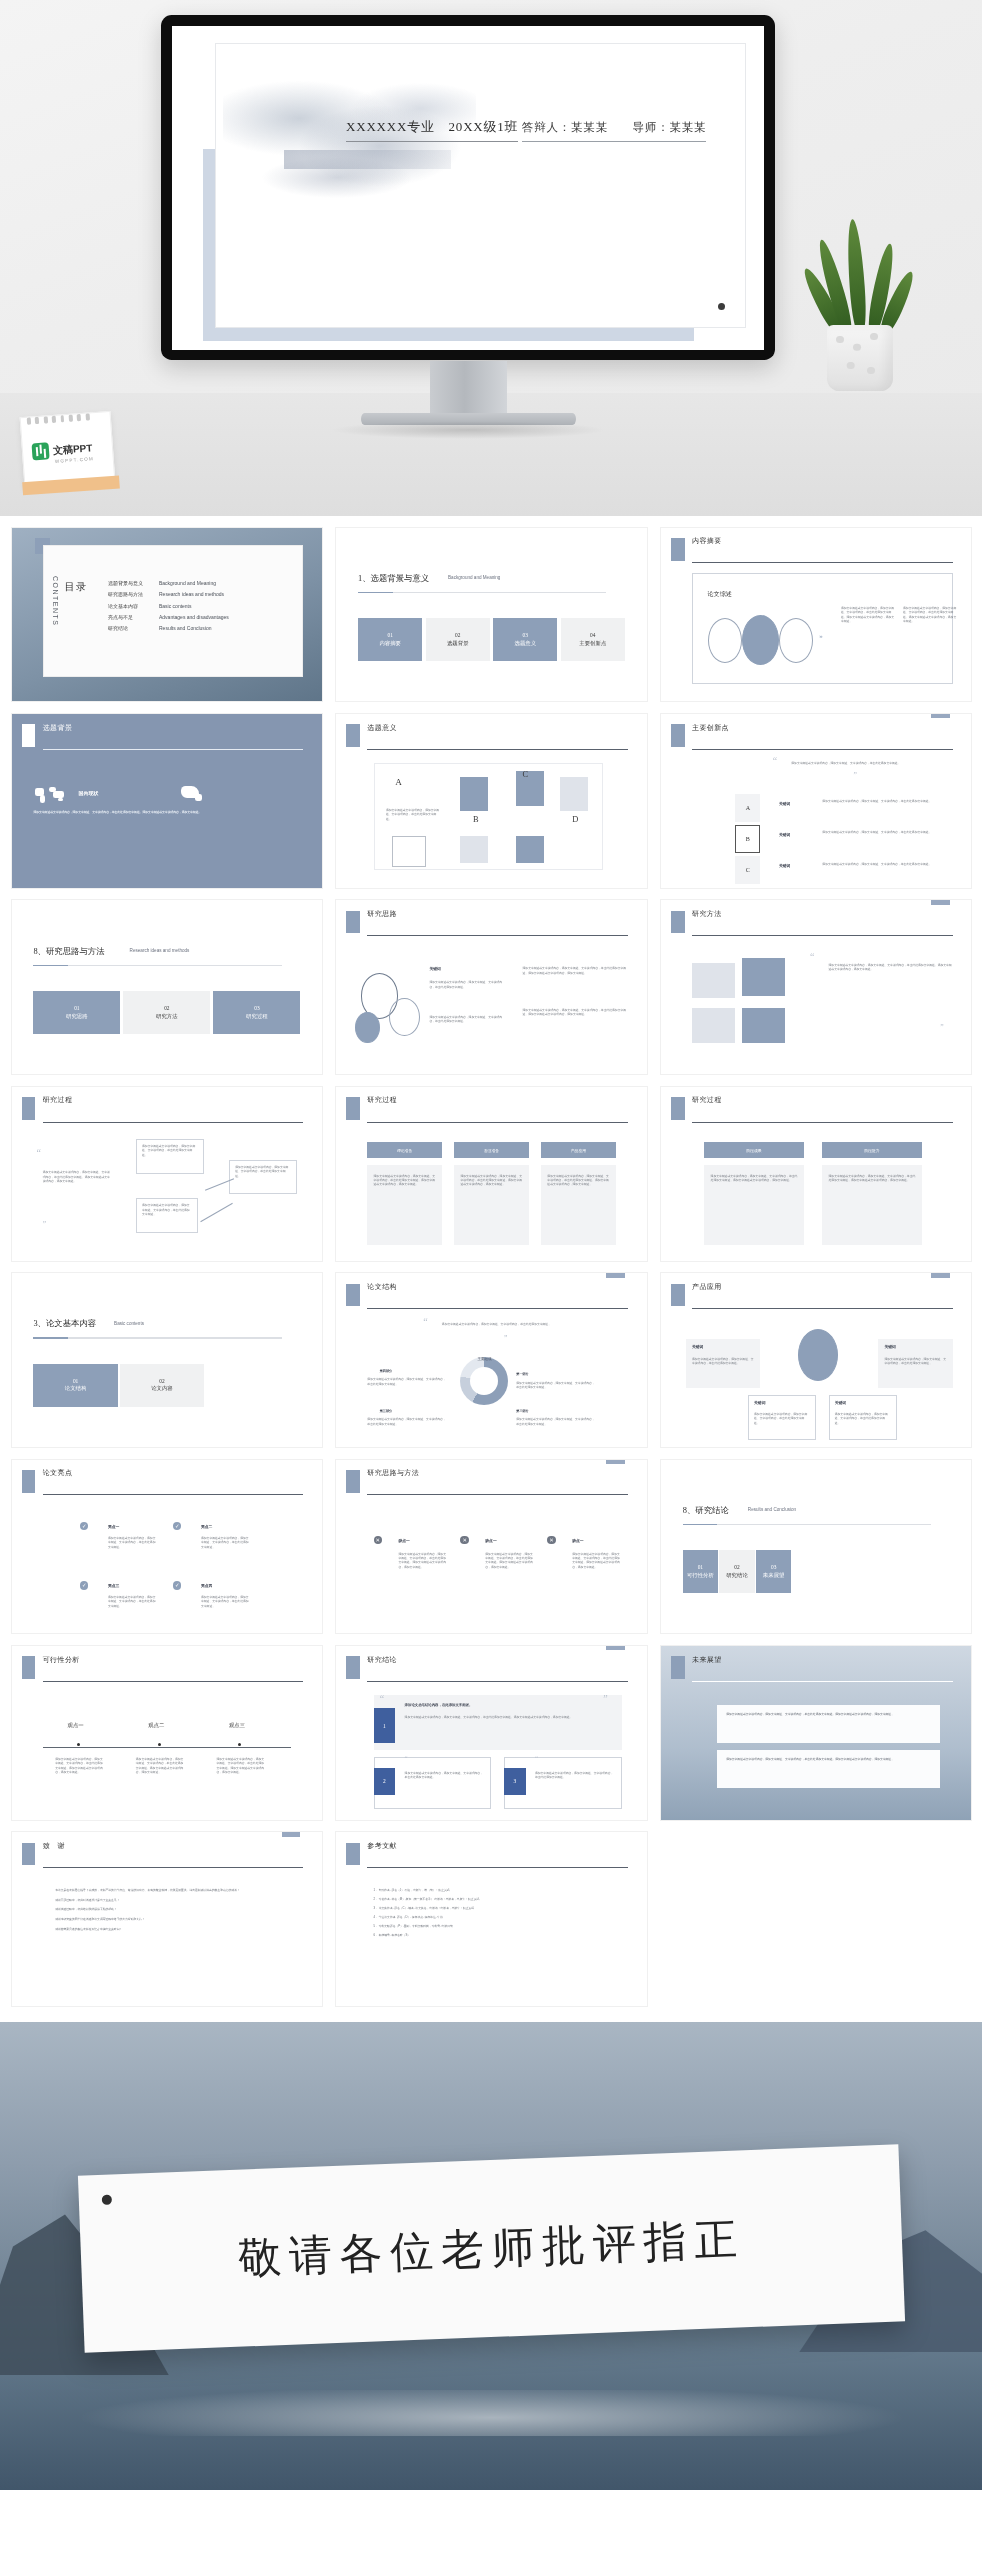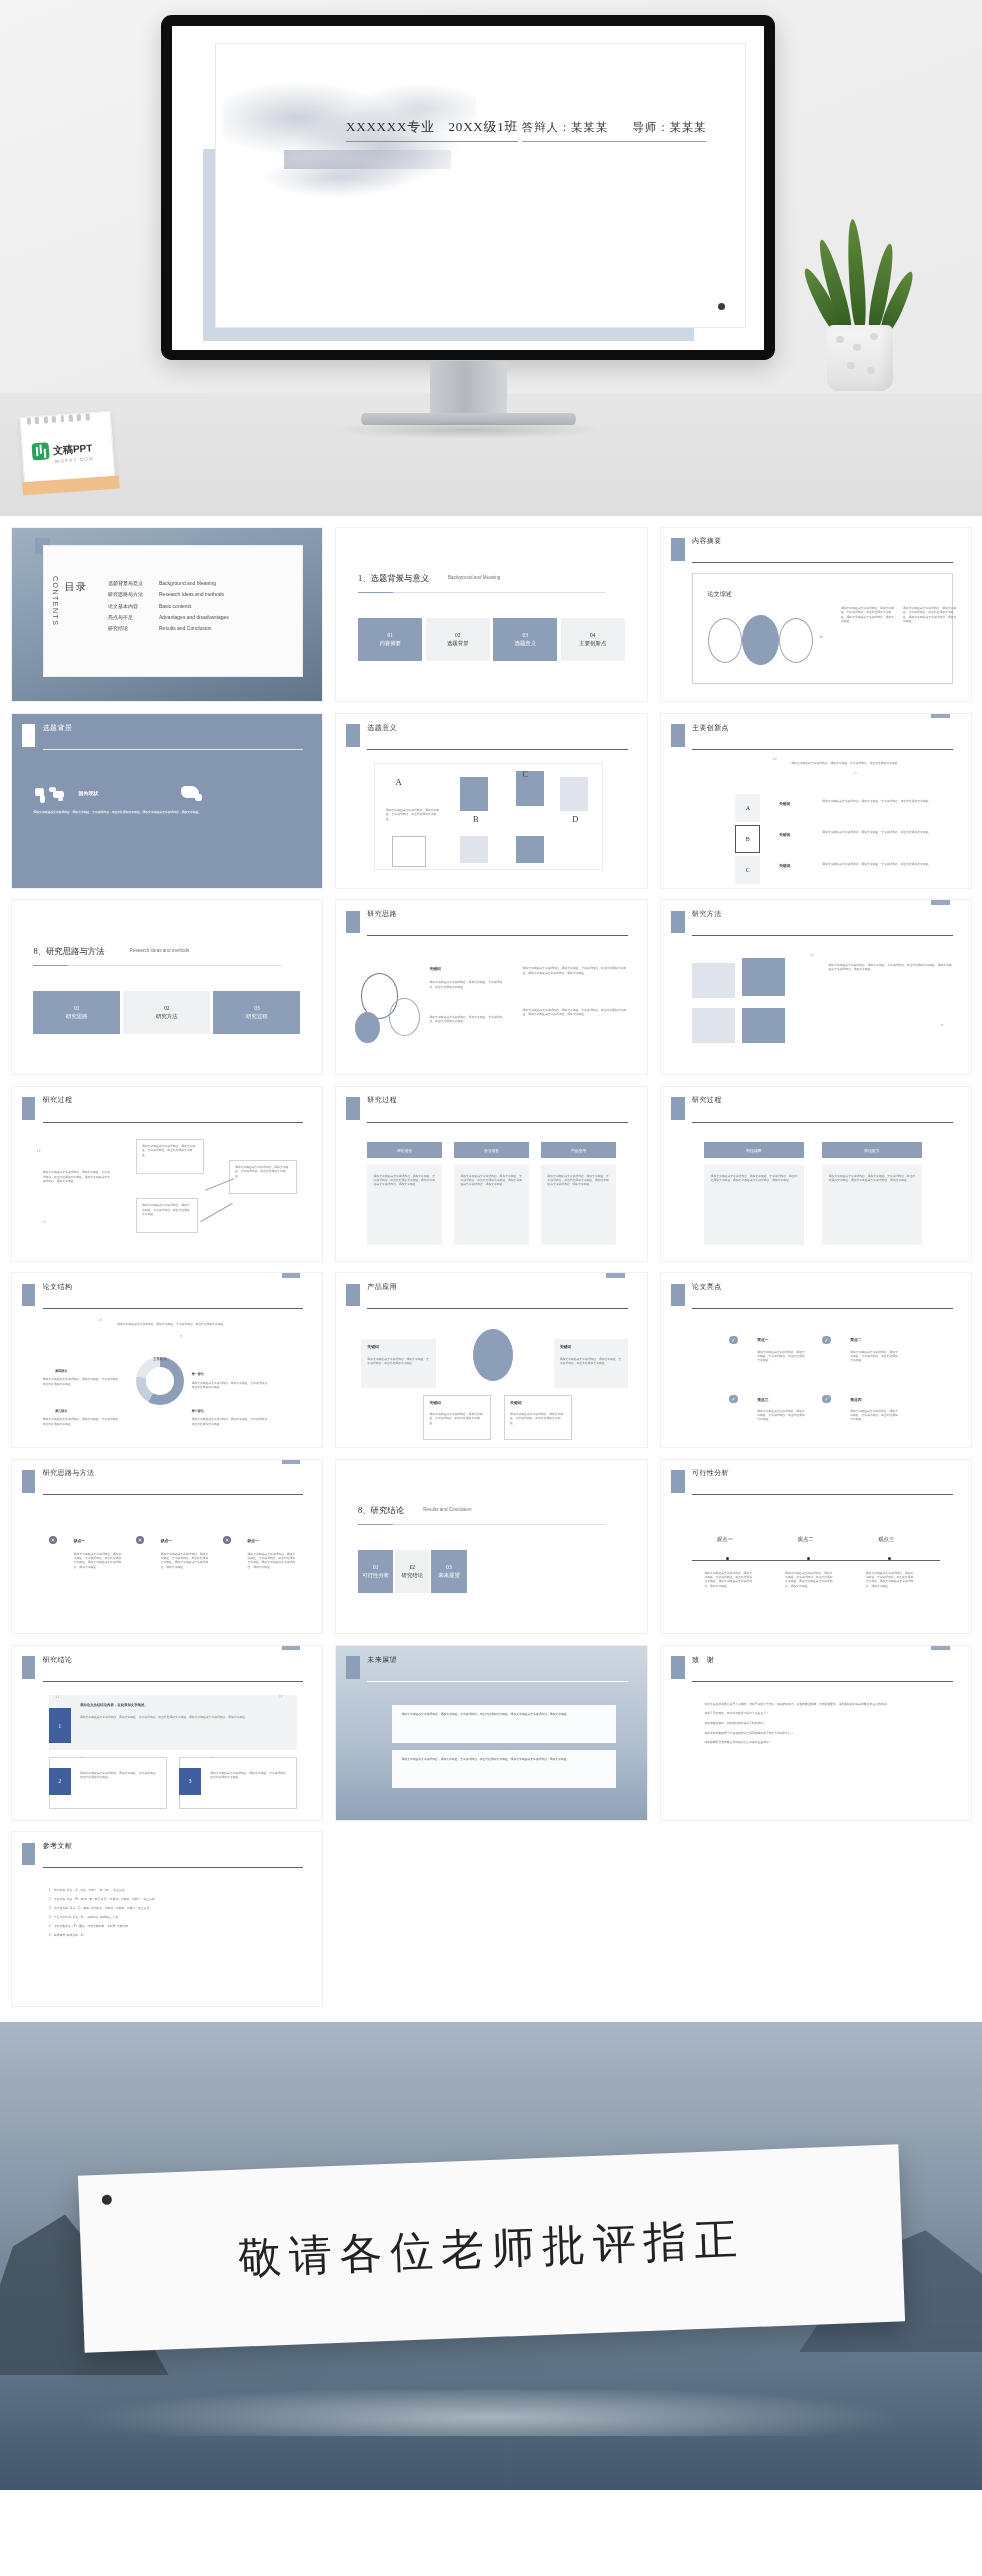--- a/index.html
+++ b/index.html
@@ -445,20 +445,37 @@
       <div class="hd">研究过程</div>
       <div class="rule"></div>
       <div class="colbar" style="left:14%; top:32%; width:32%; height:9%;">阶段成果</div>
       <div class="colbar" style="left:52%; top:32%; width:32%; height:9%;">阶段提升</div>
       <div class="minicard" style="left:14%; top:45%; width:32%; height:46%;"></div>
       <div class="minicard" style="left:52%; top:45%; width:32%; height:46%;"></div>
       <div class="body-txt" style="left:16%;top:50%;width:28%;">添加文字阐述或文字说明内容，添加文字阐述、文字说明内容，单击此处添加文字阐述。添加文字阐述或文字说明内容，添加文字阐述。</div>
       <div class="body-txt" style="left:54%;top:50%;width:28%;">添加文字阐述或文字说明内容，添加文字阐述、文字说明内容，单击此处添加文字阐述。添加文字阐述或文字说明内容，添加文字阐述。</div>
     </div>
 
+    <div class="thumb">
+      <div class="sect-title" style="top:26%">3、论文基本内容</div>
+      <div class="sect-en" style="left:33%; top:27.5%">Basic contents</div>
+      <div class="sect-rule" style="top:37%">
+          <i></i>
+        </div>
+      <div class="cards" style="top:52%; right:38%">
+        <div class="card fill">
+            <span class="n">01</span>
+            <span class="t">论文结构</span>
+          </div>
+        <div class="card light">
+            <span class="n">02</span>
+            <span class="t">论文内容</span>
+          </div>
+      </div>
+    </div>
 
     <div class="thumb">
       <div class="tinytab"></div>
       <div class="sq"></div>
       <div class="hd">论文结构</div>
       <div class="rule"></div>
       <div class="quote" style="left:28%; top:26%;">“</div>
       <div class="body-txt" style="left:34%; top:28%; width:52%;">添加文字阐述或文字说明内容，添加文字阐述、文字说明内容，单击此处添加文字阐述。</div>
       <div class="quote" style="left:54%; top:36%; font-size:7.7px;">”</div>
       <div class="donut" style="left:40%; top:48%;"></div>

